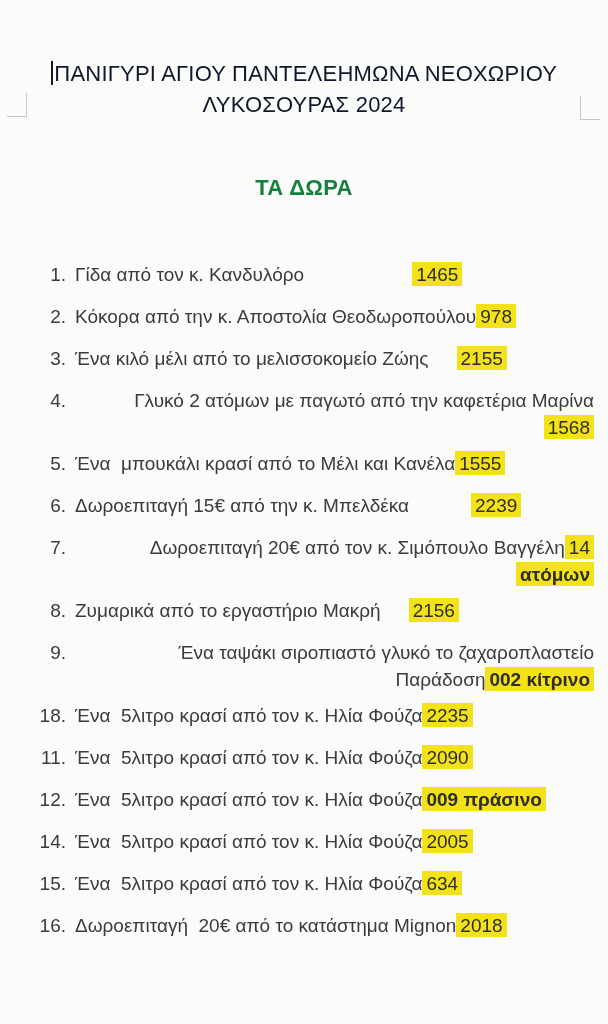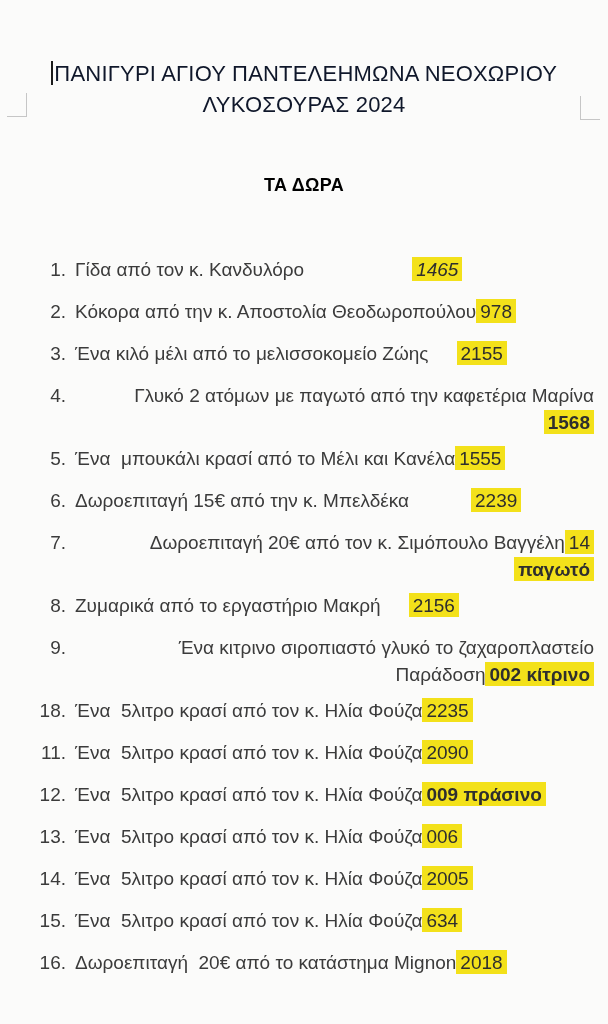--- a/index.html
+++ b/index.html
@@ -25,22 +25,22 @@
     color:#0f172a;
     letter-spacing:.2px;
   }
   .caret{
     display:inline-block;width:2.5px;height:24px;
     background:#1b1b1b;vertical-align:-4px;margin-right:1px;
   }
   .section-heading{
     margin-top:55px;
     text-align:center;
-    font-size:18px;font-weight:600;
-    color:#000000;letter-spacing:.3px;
+    font-size:22px;font-weight:600;
+    color:#15803d;letter-spacing:.3px;
   }
 
   .gift-list{margin-top:60px;font-size:19px;}
   .item{
     position:relative;
     padding-left:75px;padding-right:14px;
     line-height:27px;
     margin-bottom:15px;
     color:#3b3b3b;
   }
@@ -51,24 +51,24 @@
   }
   .t{white-space:pre-wrap;}
   .line{line-height:27px;text-align:right;}
   .val{
     background:#f3e11a;
     color:#2e2e2e;
     padding:2px 4px 1px 4px;
     white-space:pre-wrap;
   }
   .val.bold{font-weight:700;}
-  .val.nogap{margin-left:8px;font-weight:bold;}
+  .val.nogap{margin-left:8px;}
   .val.gap-md{margin-left:28px;}
   .val.gap-lg{margin-left:62px;margin-top:22px;}
-  .val.gap-xl{margin-left:108px;font-style:italic;}
+  .val.gap-xl{margin-left:108px;}
 </style>
 </head>
 <body>
 
 <div class="page">
 
   <div class="mark tl"></div>
   <div class="mark tr"></div>
 
   <div class="title">
@@ -102,48 +102,45 @@
       <span class="num">5.</span><span class="t">Ένα  μπουκάλι κρασί από το Μέλι και Κανέλα</span><span class="val">1555</span>
     </div>
 
     <div class="item">
       <span class="num">6.</span><span class="t">Δωροεπιταγή 15€ από την κ. Μπελδέκα</span><span class="val gap-lg">2239</span>
     </div>
 
     <div class="item wrap">
       <span class="num">7.</span>
       <div class="line"><span class="t">Δωροεπιταγή 20€ από τον κ. Σιμόπουλο Βαγγέλη</span><span class="val">14</span></div>
-      <div class="line"><span class="val bold nogap">παγωτό</span></div>
+      <div class="line"><span class="val bold nogap">ατόμων</span></div>
     </div>
 
     <div class="item">
       <span class="num">8.</span><span class="t">Ζυμαρικά από το εργαστήριο Μακρή</span><span class="val gap-md">2156</span>
     </div>
 
     <div class="item wrap">
       <span class="num">9.</span>
-      <div class="line"><span class="t">Ένα κιτρινο σιροπιαστό γλυκό το ζαχαροπλαστείο</span></div>
+      <div class="line"><span class="t">Ένα ταψάκι σιροπιαστό γλυκό το ζαχαροπλαστείο</span></div>
       <div class="line"><span class="t">Παράδοση</span><span class="val bold">002 κίτρινο</span></div>
     </div>
 
     <div class="item">
       <span class="num">18.</span><span class="t">Ένα  5λιτρο κρασί από τον κ. Ηλία Φούζα</span><span class="val">2235</span>
     </div>
 
     <div class="item">
       <span class="num">11.</span><span class="t">Ένα  5λιτρο κρασί από τον κ. Ηλία Φούζα</span><span class="val">2090</span>
     </div>
 
     <div class="item">
       <span class="num">12.</span><span class="t">Ένα  5λιτρο κρασί από τον κ. Ηλία Φούζα</span><span class="val bold">009 πράσινο</span>
     </div>
 
-    <div class="item">
-      <span class="num">13.</span><span class="t">Ένα  5λιτρο κρασί από τον κ. Ηλία Φούζα</span><span class="val">006</span>
-    </div>
 
     <div class="item">
       <span class="num">14.</span><span class="t">Ένα  5λιτρο κρασί από τον κ. Ηλία Φούζα</span><span class="val">2005</span>
     </div>
 
     <div class="item">
       <span class="num">15.</span><span class="t">Ένα  5λιτρο κρασί από τον κ. Ηλία Φούζα</span><span class="val">634</span>
     </div>
 
     <div class="item">

